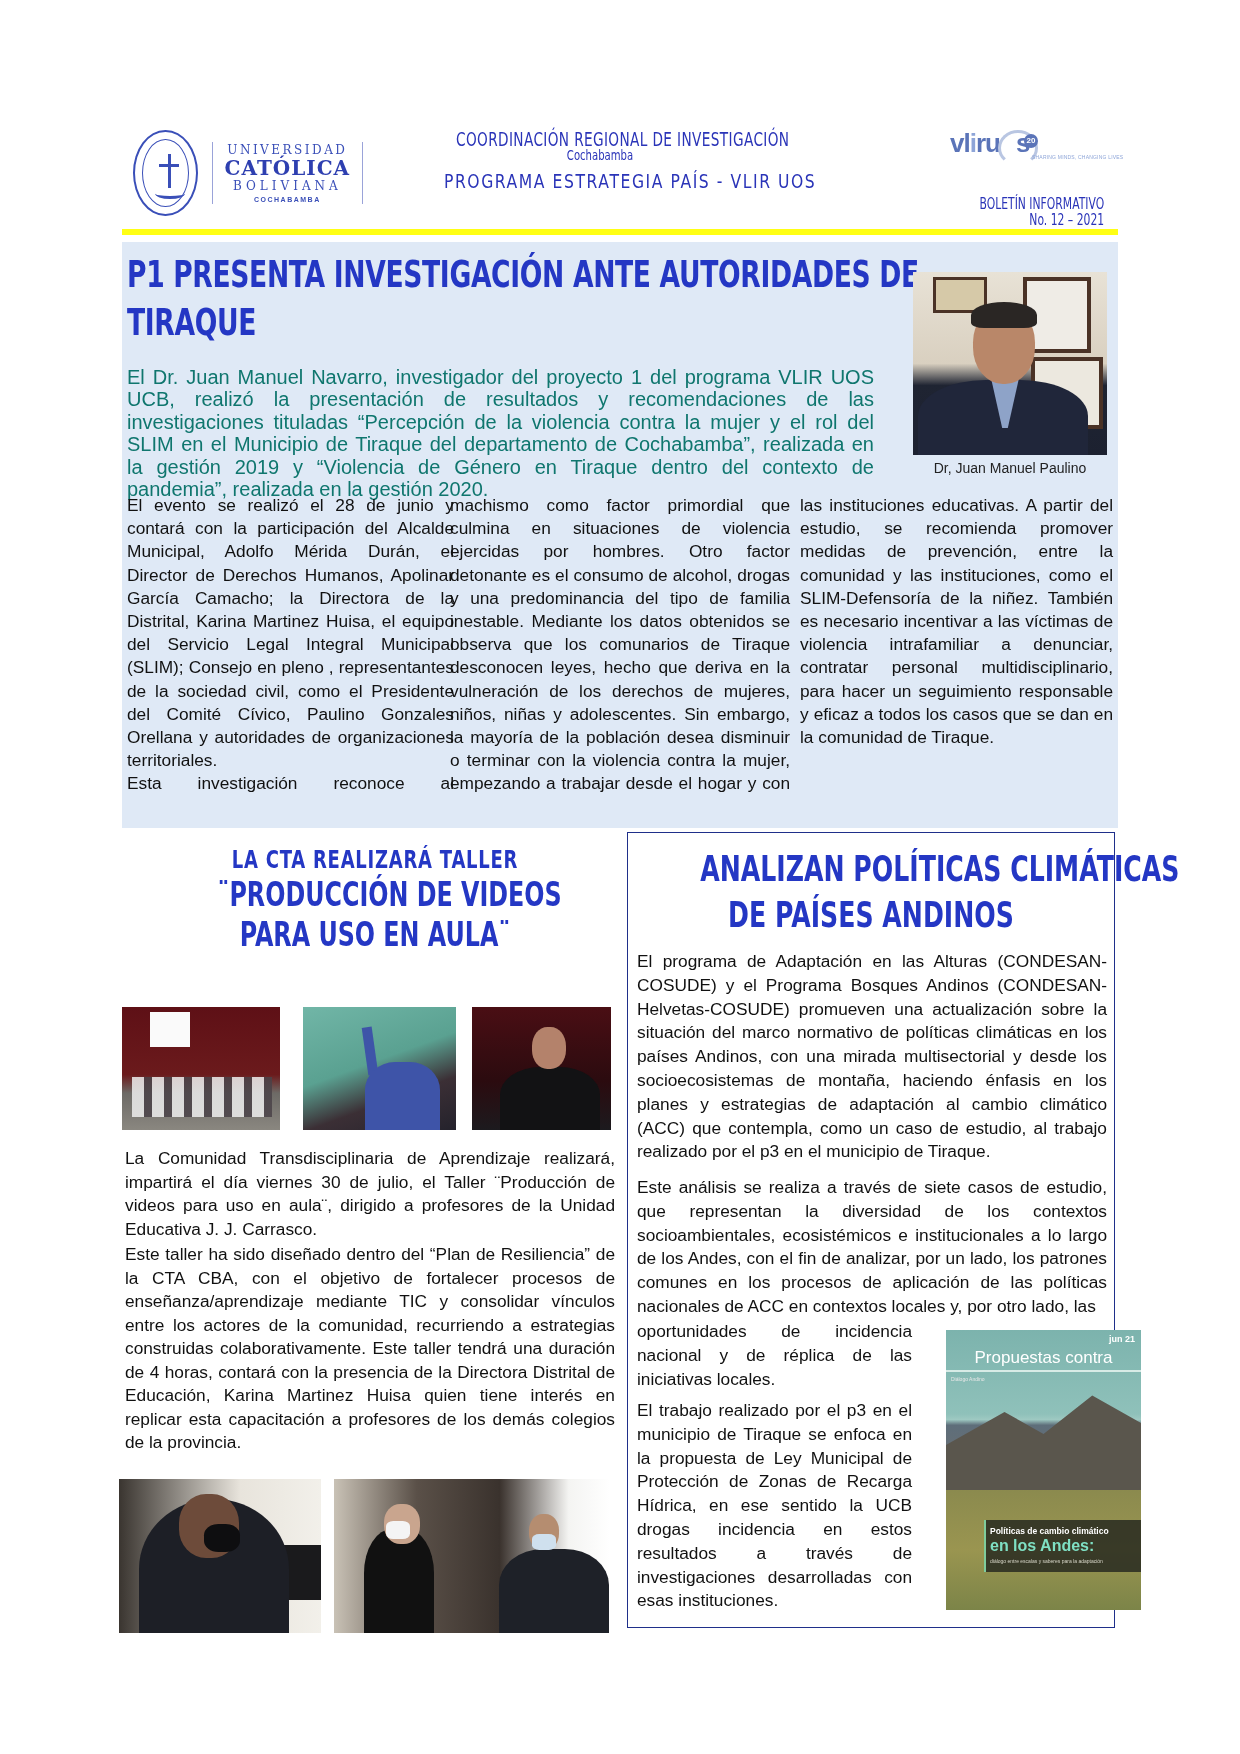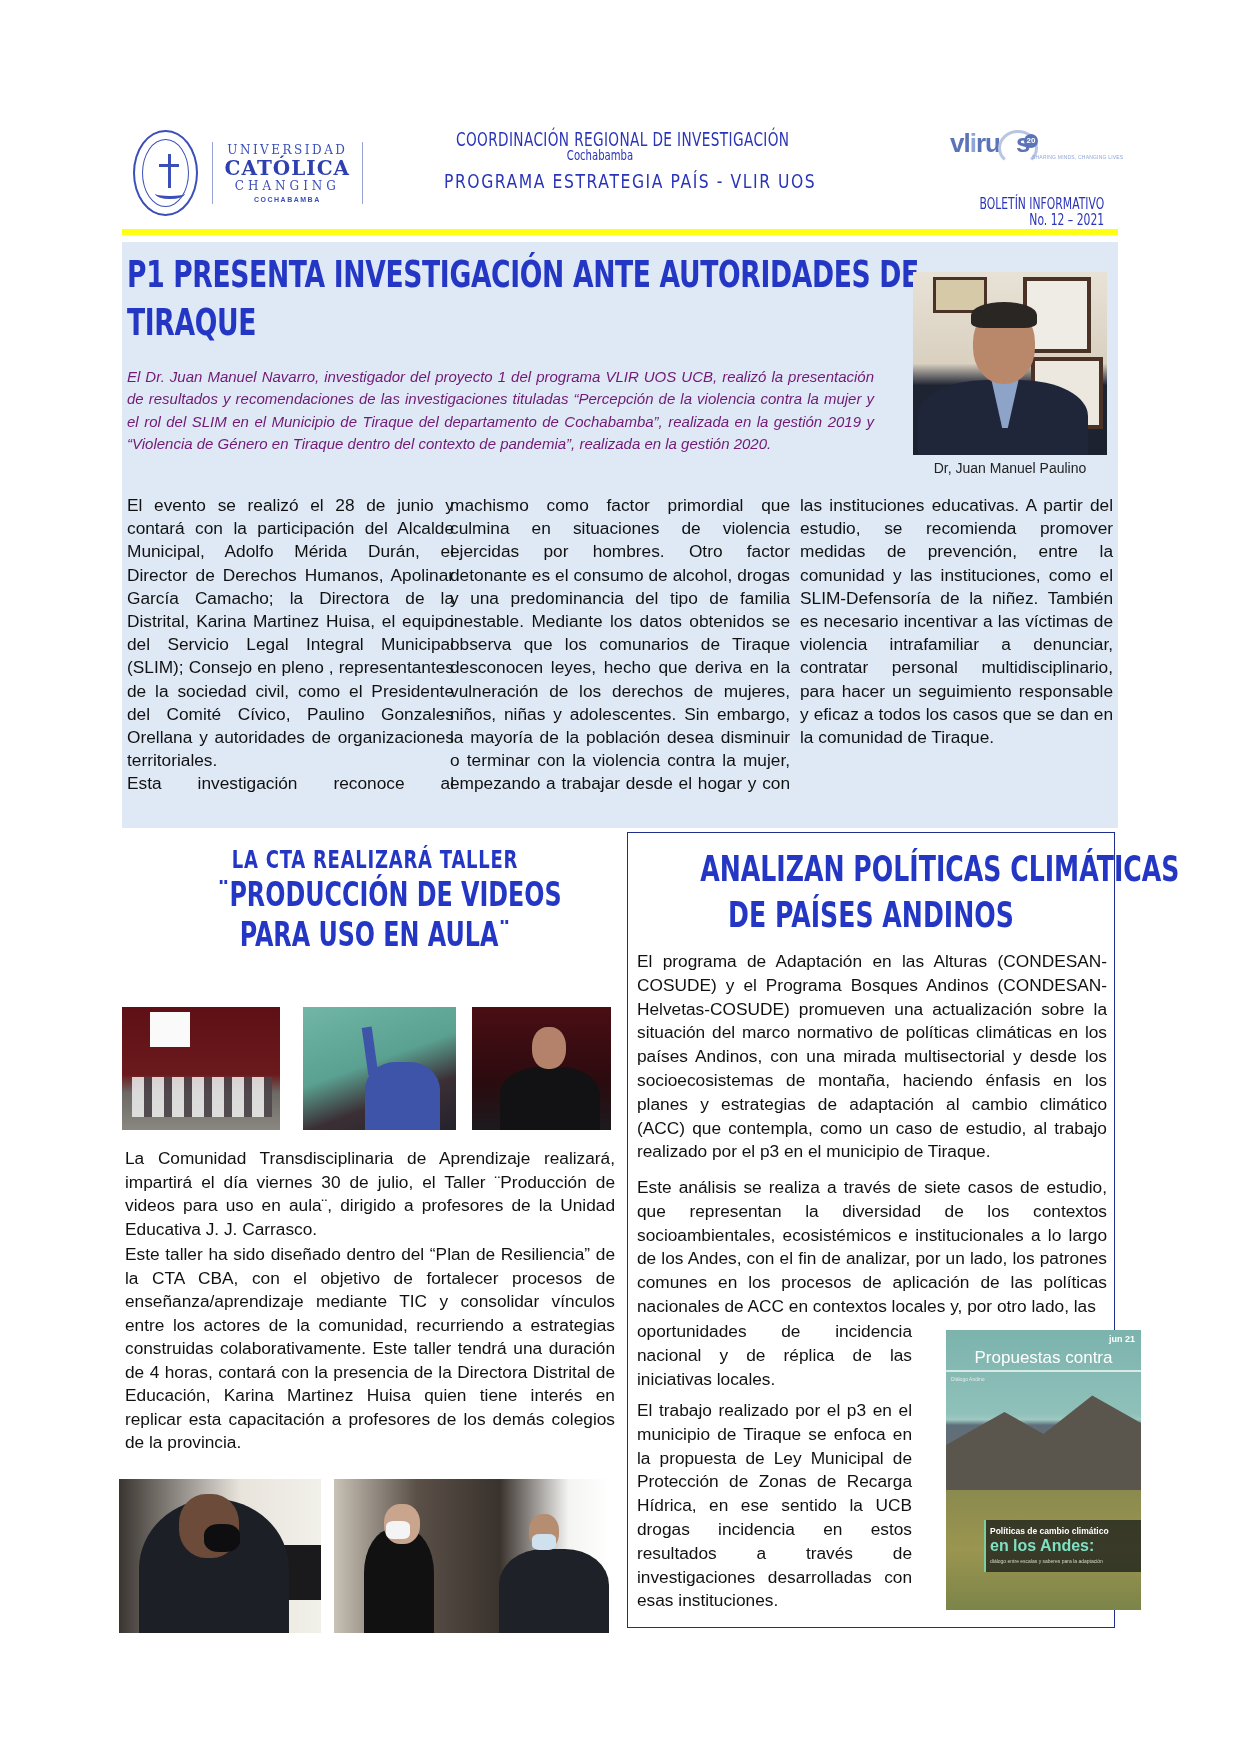--- a/index.html
+++ b/index.html
@@ -28,21 +28,21 @@
   .vlir .ring { position: absolute; left: 48px; top: 2px; width: 34px; height: 30px; border: 3px solid #b9c6e2; border-radius: 50%; border-bottom-color: transparent; }
   .vlir .twenty { position: absolute; left: 74px; top: 6px; width: 14px; height: 14px; border-radius: 50%; background: #5b74b8; color: #fff; font-size: 8px; text-align: center; line-height: 14px; font-weight: bold; }
   .vlir .tag { position: absolute; left: 82px; top: 26px; font-size: 5px; color: #8ea5d8; white-space: nowrap; letter-spacing: 0.2px; }
   .boletin { right: 136px; top: 180px; text-align: right; color: #2a34b8; font-family: "DejaVu Sans", sans-serif; font-size: 15px; line-height: 16px; margin-top: 16px; }
   .boletin div { transform: scaleX(0.72); transform-origin: right; white-space: nowrap; }
   .yellow-bar { left: 122px; top: 229px; width: 996px; height: 6px; background: #ffff14; }
 
   
   .sec1 { left: 122px; top: 242px; width: 996px; height: 586px; background: #dfe9f6; }
   .sec1-title { left: 127px; top: 250px; width: 700px; color: #2437c4; font-family: "DejaVu Sans", sans-serif; font-weight: bold; font-size: 38px; line-height: 48px; transform: scaleX(0.7); transform-origin: left; white-space: nowrap; letter-spacing: -0.5px; }
-  .sec1-lede { left: 127px; top: 366px; width: 747px; color: #701a75; font-size: 15px; line-height: 22.4px; text-align: justify; font-style: italic; }
+  .sec1-lede { left: 127px; top: 366px; width: 747px; color: #0f766e; font-size: 20px; line-height: 22.4px; text-align: justify; }
   .photo-navarro { left: 913px; top: 272px; width: 194px; height: 183px; background: linear-gradient(180deg,#e8e2d6 0%,#d9d0c0 50%,#1f2432 62%,#1c2130 100%); overflow: hidden; }
   .photo-navarro .frame1 { position: absolute; left: 20px; top: 5px; width: 48px; height: 30px; border: 3px solid #4a3226; background: #d6c9a8; }
   .photo-navarro .frame2 { position: absolute; left: 110px; top: 5px; width: 60px; height: 68px; border: 4px solid #4a3226; background: #efece6; }
   .photo-navarro .frame3 { position: absolute; left: 118px; top: 85px; width: 64px; height: 64px; border: 4px solid #4a3226; background: #ece8df; }
   .photo-navarro .face { position: absolute; left: 60px; top: 36px; width: 62px; height: 76px; border-radius: 45% 45% 48% 48%; background: #b98769; }
   .photo-navarro .hair { position: absolute; left: 58px; top: 30px; width: 66px; height: 26px; border-radius: 50% 50% 20% 20%; background: #2a2624; }
   .photo-navarro .suit { position: absolute; left: 5px; top: 108px; width: 170px; height: 90px; border-radius: 40% 40% 0 0; background: #20263a; }
   .photo-navarro .shirt { position: absolute; left: 78px; top: 106px; width: 28px; height: 50px; background: #8ea3c8; clip-path: polygon(0 0,100% 0,60% 100%,40% 100%); }
   .caption-navarro { left: 913px; top: 460px; width: 194px; text-align: center; font-size: 14px; color: #222; }
   .col { top: 494px; width: 327px; font-size: 17.3px; line-height: 23.2px; text-align: justify; color: #111; }
@@ -106,21 +106,21 @@
 <div class="abs ucb-logo">
   <div class="seal">
     <div class="cross"></div>
       <div class="crossbar"></div>
       <div class="lamp"></div>
   </div>
   <div class="vline" style="margin-left:14px;"></div>
   <div class="ucb-text">
     <span class="u1">UNIVERSIDAD</span>
     <span class="u2">CATÓLICA</span>
-    <span class="u3">CHANGING</span>
+    <span class="u3">BOLIVIANA</span>
     <span class="u4">COCHABAMBA</span>
   </div>
   <div class="vline"></div>
 </div>
 
 <div class="abs head-center">
   <div class="hc1">COORDINACIÓN REGIONAL DE INVESTIGACIÓN</div>
   <div class="hc2">Cochabamba</div>
   <div class="hc3">PROGRAMA ESTRATEGIA PAÍS - VLIR UOS</div>
 </div>

